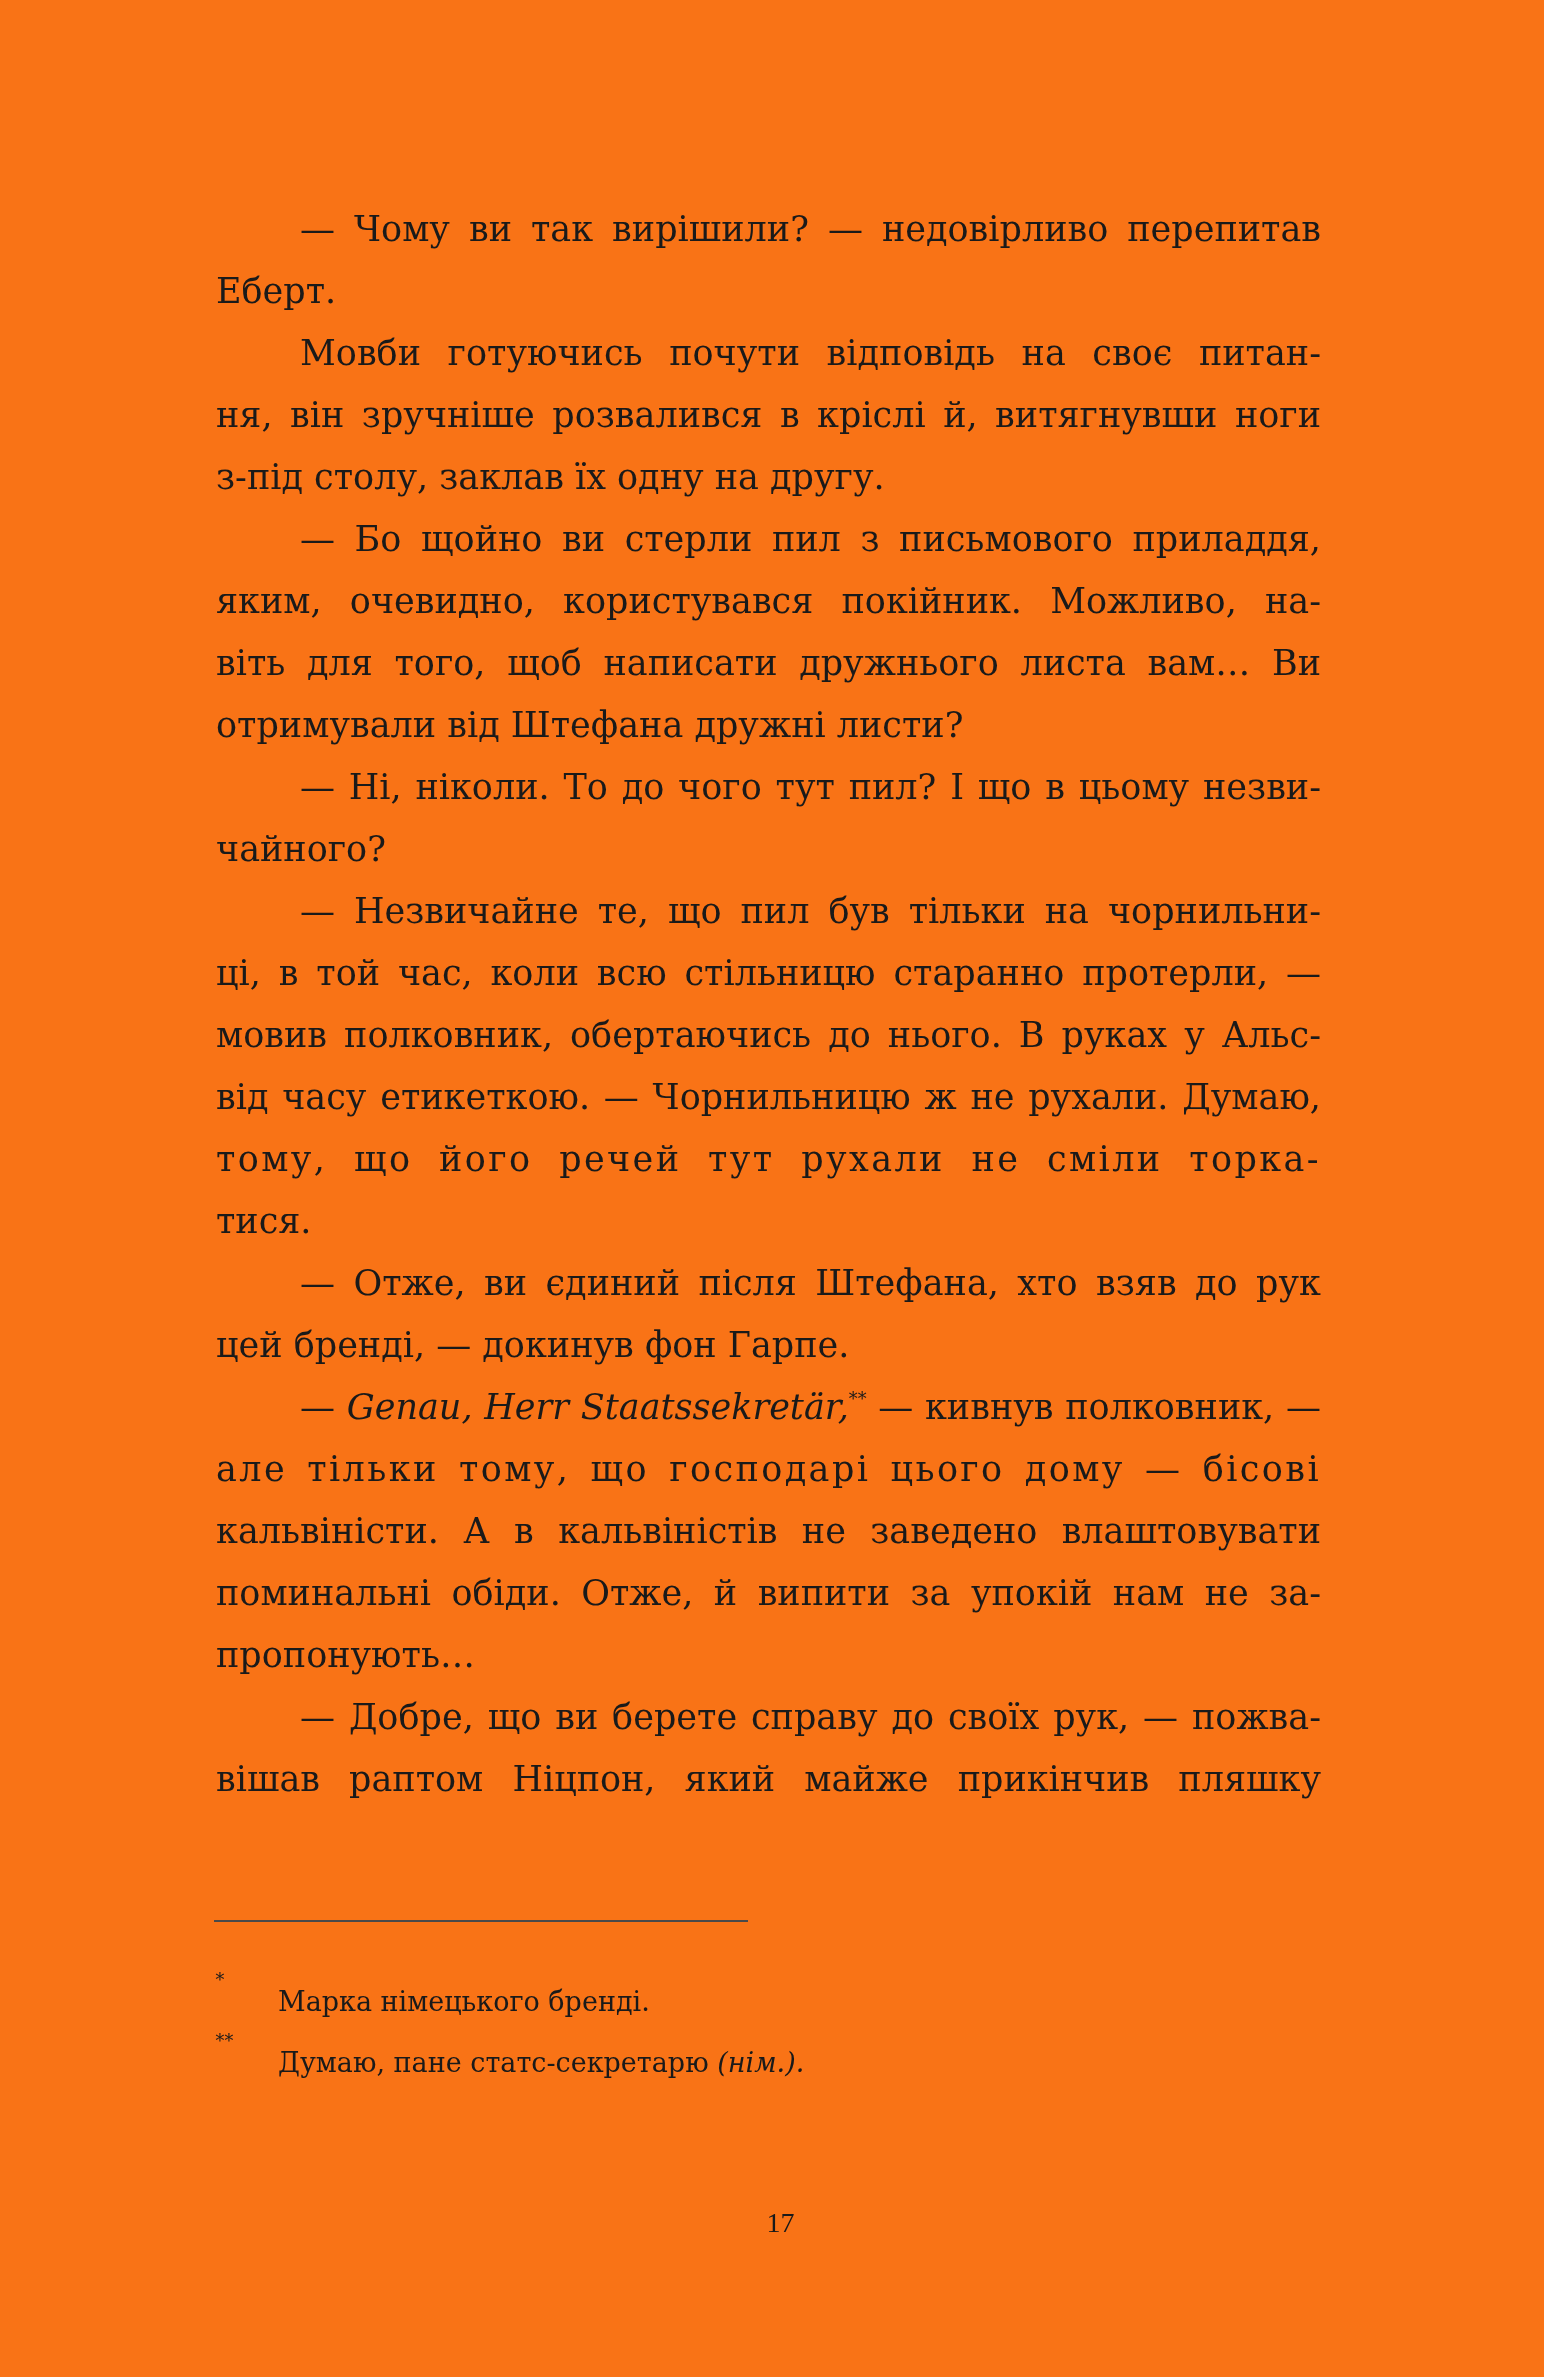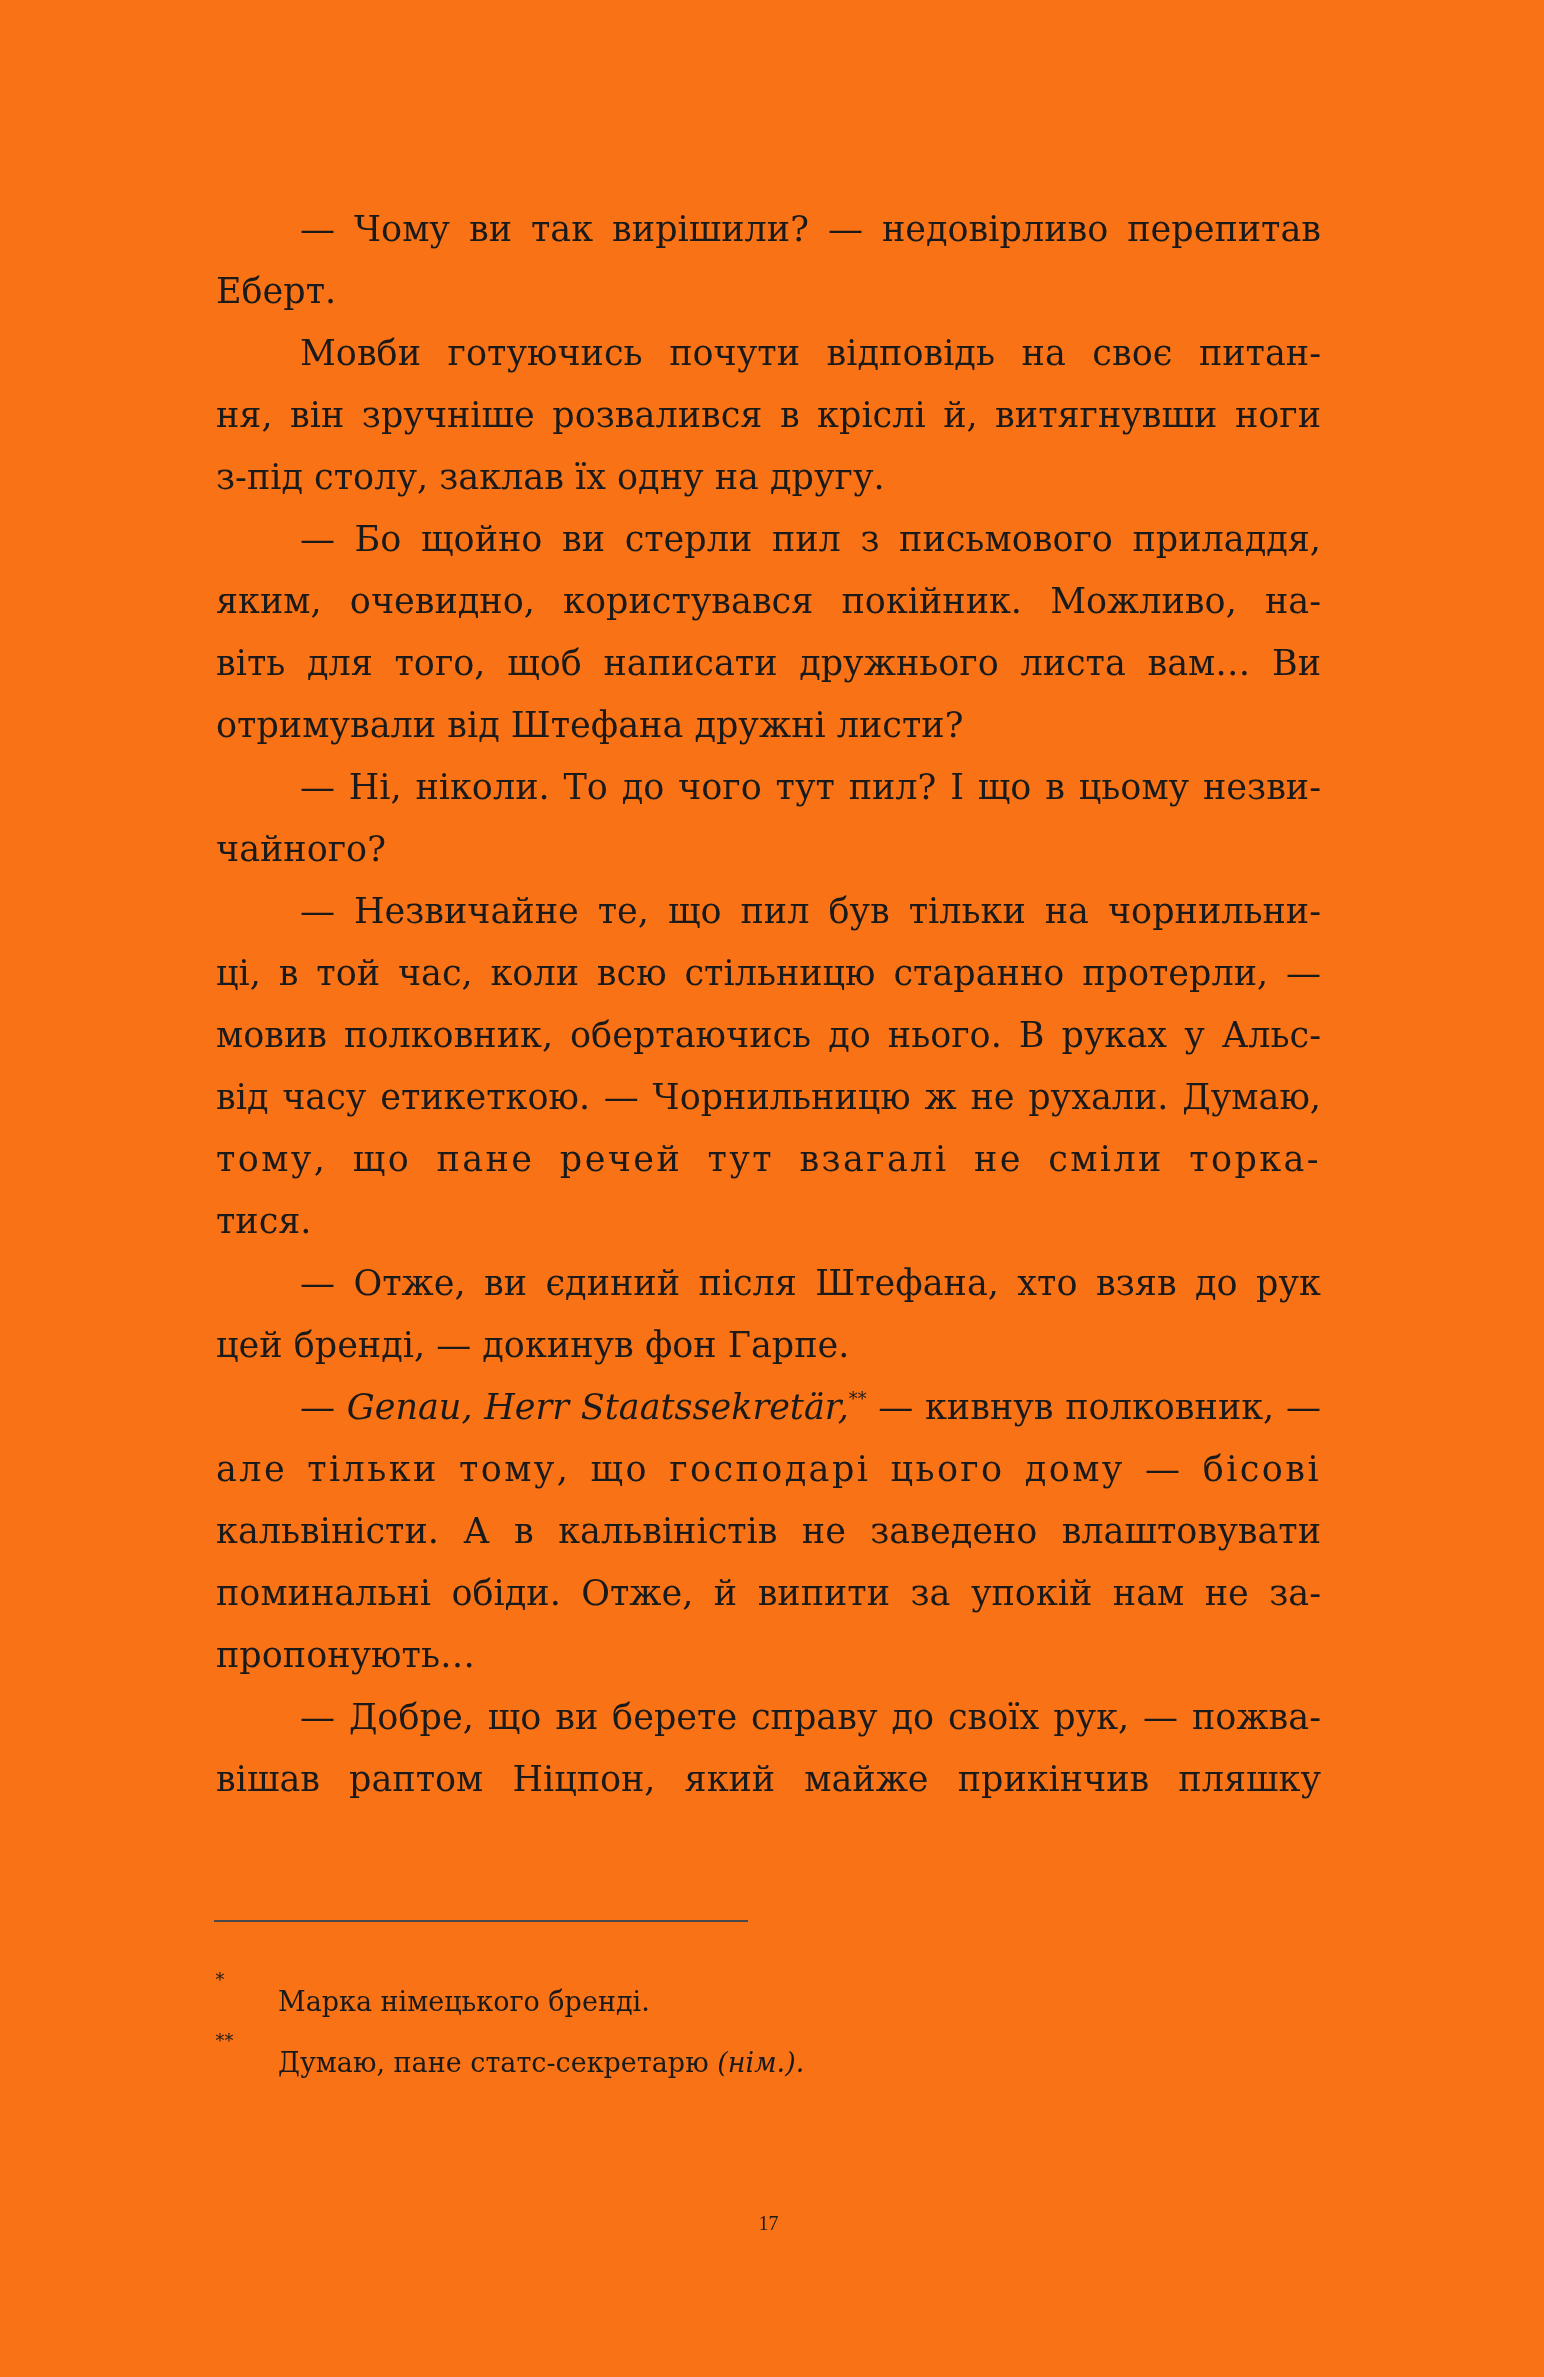--- a/index.html
+++ b/index.html
@@ -28,22 +28,22 @@
     background: #4a4a4a;
   }
   .footnotes {
     position: absolute; left: 214px; top: 1955px; width: 1107px;
     font-size: 27px; line-height: 61px;
   }
   .fn-row { position: relative; height: 61px; white-space: nowrap; }
   .fn-mark { position: absolute; left: 1.6px; top: -4.8px; font-size: 17.7px; }
   .fn-text { position: absolute; left: 64px; top: 16px; }
   .page-number {
-    position: absolute; left: 4px; width: 1529px; top: 2203px;
-    text-align: center; font-size: 20px; line-height: 40px;
+    position: absolute; left: 16px; width: 1529px; top: 2203px;
+    text-align: center; font-size: 28px; line-height: 40px;
     font-family: "Liberation Serif", serif;
   }
 </style>
 </head>
 <body>
 
 <div class="page">
 
   <div class="body-text">
     <div class="line indent">— Чому ви так вирішили? — недовірливо перепитав</div>
@@ -58,21 +58,21 @@
     <div class="line">віть для того, щоб написати дружнього листа вам… Ви</div>
     <div class="line last">отримували від Штефана дружні листи?</div>
 
     <div class="line indent">— Ні, ніколи. То до чого тут пил? І що в цьому незви-</div>
     <div class="line last">чайного?</div>
 
     <div class="line indent">— Незвичайне те, що пил був тільки на чорнильни-</div>
     <div class="line">ці, в той час, коли всю стільницю старанно протерли, —</div>
     <div class="line">мовив полковник, обертаючись до нього. В руках у Альс-</div>
     <div class="line">від часу етикеткою. — Чорнильницю ж не рухали. Думаю,</div>
-    <div class="line spaced">тому, що пане речей тут взагалі не сміли торка-</div>
+    <div class="line spaced">тому, що його речей тут рухали не сміли торка-</div>
     <div class="line last">тися.</div>
 
     <div class="line indent">— Отже, ви єдиний після Штефана, хто взяв до рук</div>
     <div class="line last">цей бренді, — докинув фон Гарпе.</div>
 
     <div class="line indent"><span>— </span><span class="it">Genau, Herr Staatssekretär,</span><sup class="fn">**</sup><span> — кивнув полковник, —</span></div>
     <div class="line spaced">але тільки тому, що господарі цього дому — бісові</div>
     <div class="line">кальвіністи. А в кальвіністів не заведено влаштовувати</div>
     <div class="line">поминальні обіди. Отже, й випити за упокій нам не за-</div>
     <div class="line last">пропонують…</div>

